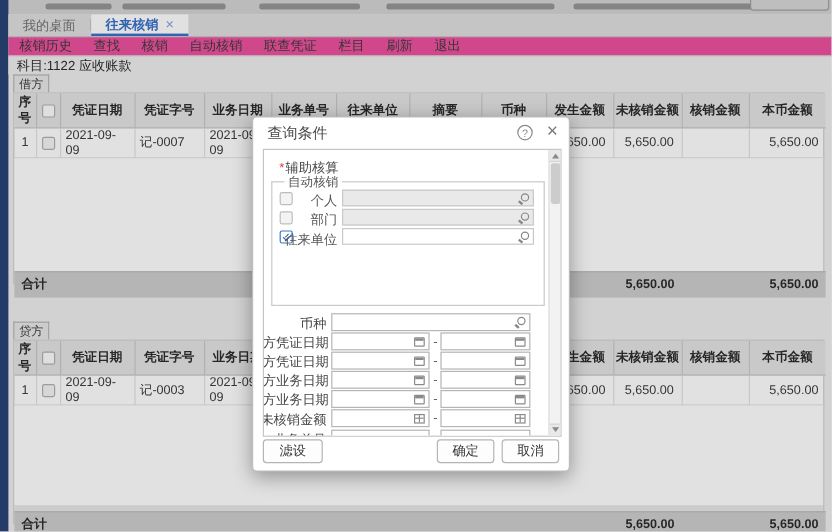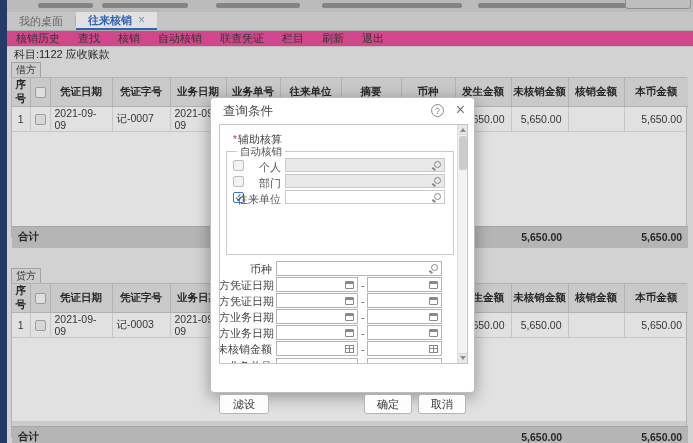--- a/index.html
+++ b/index.html
@@ -98,21 +98,21 @@
   .mag { position:absolute; right:3px; top:2px; width:7px; height:7px; border:1.5px solid #888; border-radius:50%; }
   .mag::after { content:""; position:absolute; left:-3px; bottom:-2px; width:4px; height:1.5px;
                 background:#888; transform:rotate(40deg); }
   .cal { position:absolute; right:3px; top:3px; width:9px; height:8px; border:1px solid #8a8a8a; border-radius:1px; }
   .cal::before { content:""; position:absolute; left:0; top:0; width:100%; height:2px; background:#8a8a8a; }
   .gridic { position:absolute; right:3px; top:3px; width:9px; height:8px; border:1px solid #8a8a8a; }
   .gridic::before { content:""; position:absolute; left:0; top:2px; width:100%; height:1px; background:#8a8a8a; }
   .gridic::after { content:""; position:absolute; left:3px; top:0; width:1px; height:100%; background:#8a8a8a; }
 
   .dlg-btn { position:absolute; top:268px; height:20px; border:1px solid #b5b5b5; border-radius:3px;
-             background:#fdfdfd; font-size:11px; color:#333; text-align:center; line-height:18px;margin-top:28px; }
+             background:#fdfdfd; font-size:11px; color:#333; text-align:center; line-height:18px; }
 </style>
 </head>
 <body>
 
 <div class="title-strip">
   <div class="smudge" style="left:38px;width:55px;"></div>
   <div class="smudge" style="left:102px;width:86px;"></div>
   <div class="smudge" style="left:216px;width:84px;"></div>
   <div class="smudge" style="left:322px;width:140px;"></div>
   <div class="smudge" style="left:478px;width:160px;"></div>

